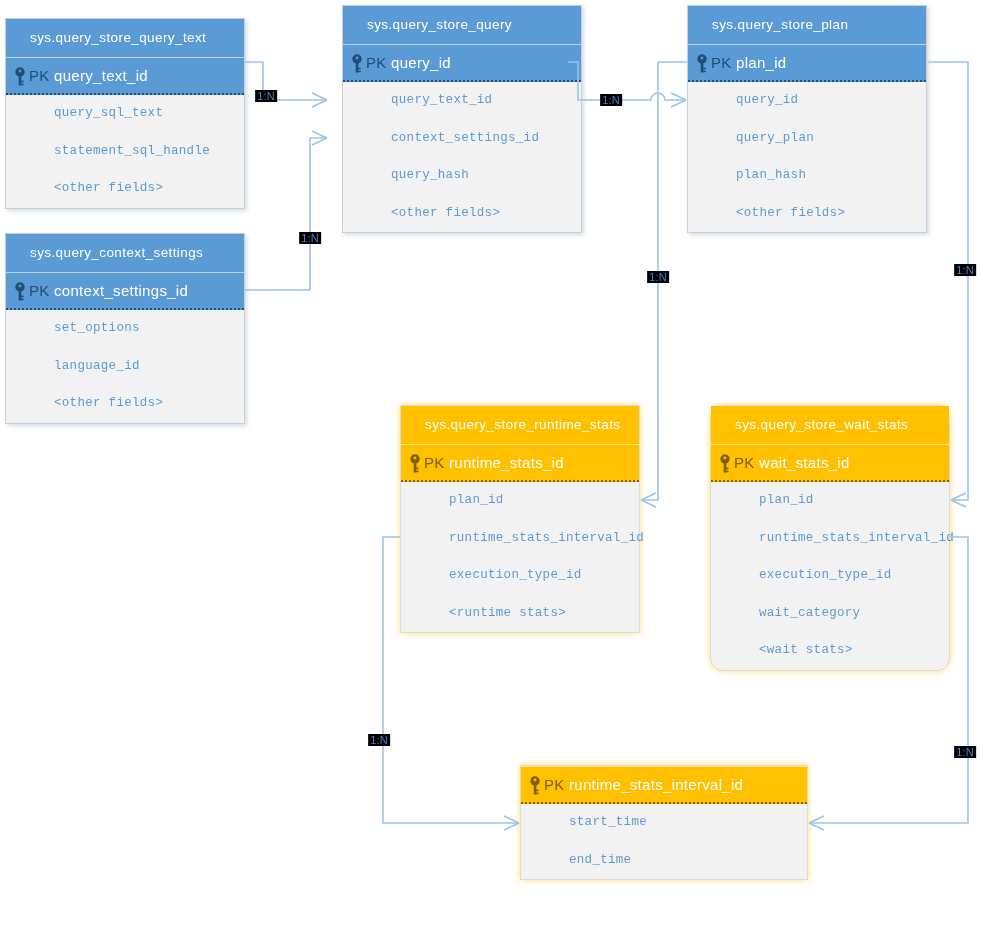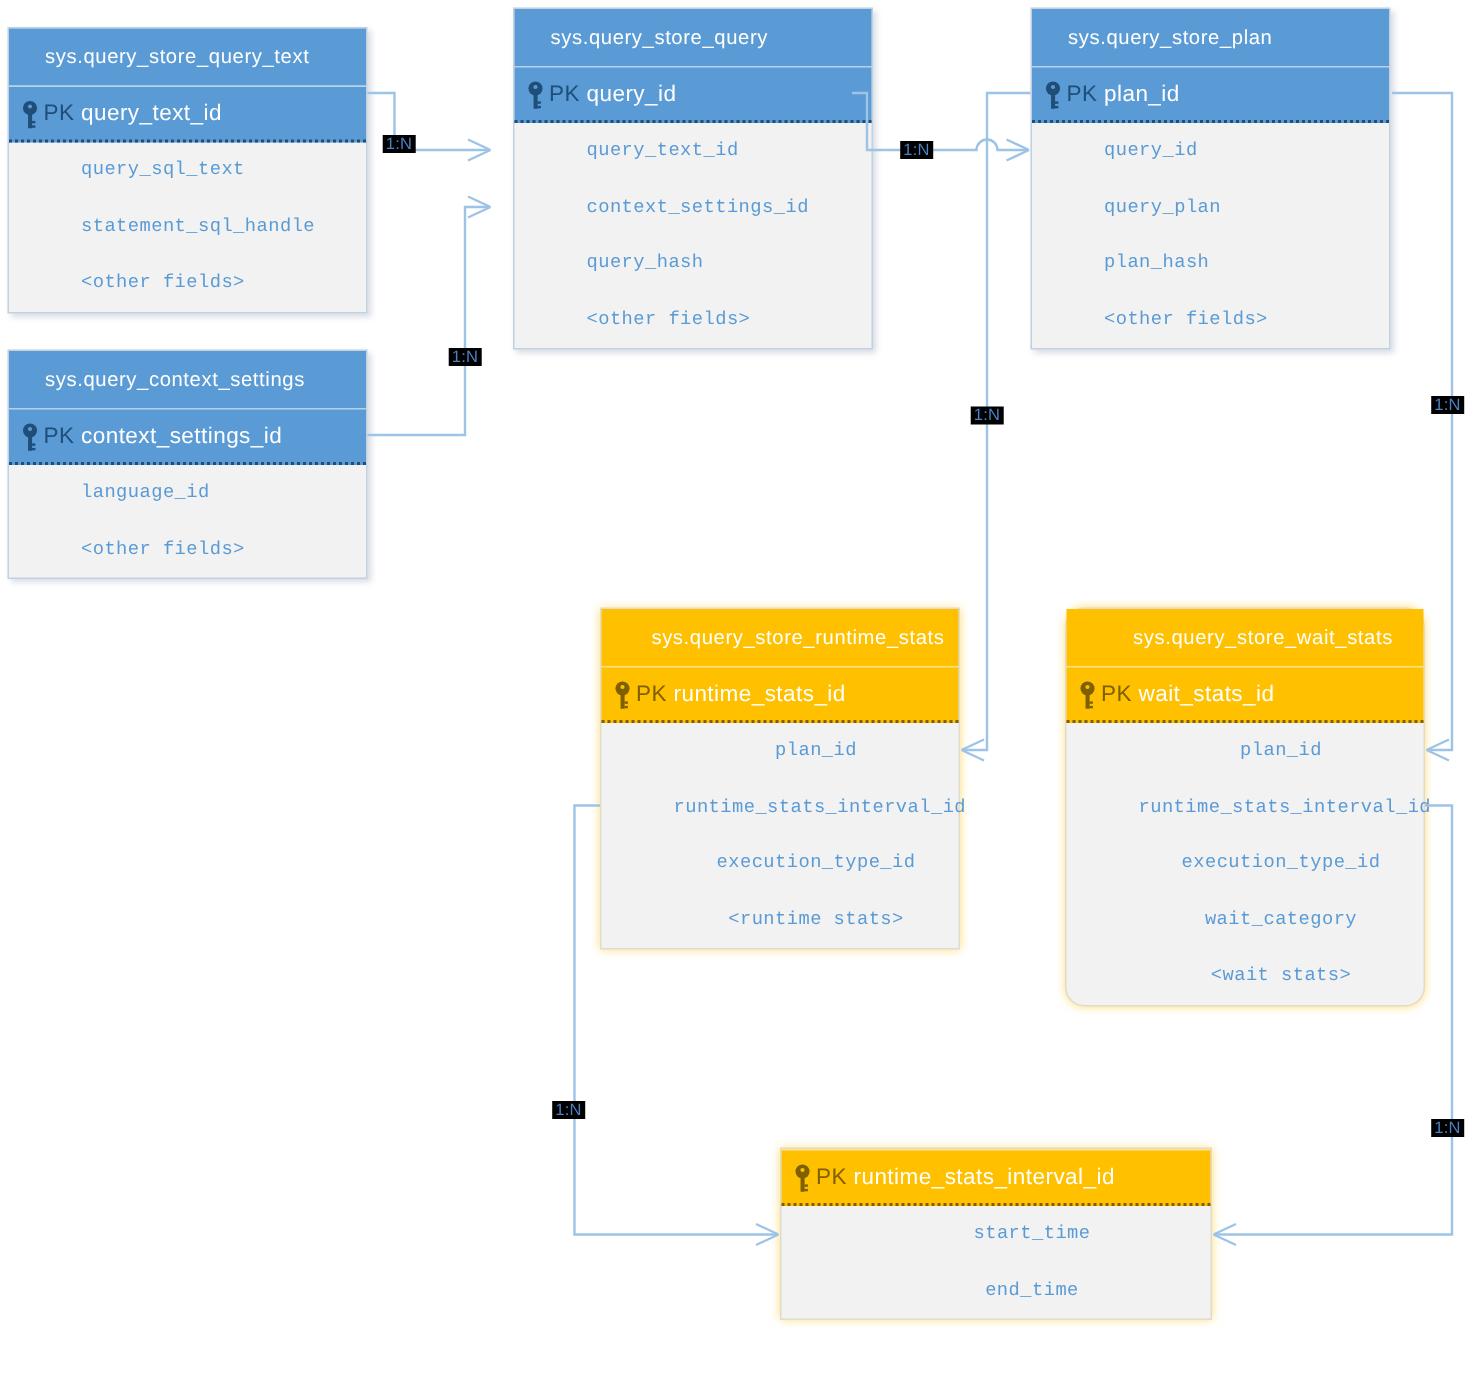--- a/index.html
+++ b/index.html
@@ -22,21 +22,20 @@
     --hdr: var(--blue-header, #5B9BD5);
     --dark: var(--blue-pk-dark, #1F4E79);
     border-color: #c2d1e0;
     box-shadow: 2px 2px 4px rgba(110,130,155,0.28);
   }
   .tbl.orange {
     --hdr: var(--orange-header, #FFC000);
     --dark: var(--orange-pk-dark, #7F6000);
     border-color: #e0dccc;
     box-shadow: 0 0 6px rgba(255,192,0,0.55);
-    text-align: center;
   }
   .hdr {
     height: 38px; line-height: 38px;
     background: var(--hdr);
     color: #ffffff;
     font-size: 13.5px;
     letter-spacing: 0.4px;
     padding-left: 24px;
     white-space: nowrap;
     overflow: hidden;
@@ -203,20 +202,21 @@
       <svg class="pk-key" viewBox="0 0 13 20">
         <circle cx="6" cy="5" r="4.7" fill="var(--dark)"></circle>
         <circle cx="6" cy="4" r="1.4" fill="var(--hdr)"></circle>
         <rect x="4.7" y="8.5" width="2.7" height="10" fill="var(--dark)"></rect>
         <rect x="7.2" y="13.6" width="2.4" height="1.6" fill="var(--dark)"></rect>
         <rect x="7.2" y="16.6" width="2.4" height="1.6" fill="var(--dark)"></rect>
       </svg>
       <span class="pk-tag">PK</span>
       <span class="pk-name">context_settings_id</span>
     </div>
+    <div class="row">set_options</div>
     <div class="row">language_id</div>
     <div class="row">&lt;other fields&gt;</div>
   </div>
 
   <div class="tbl orange" style="left:400px; top:405px;">
     <div class="hdr">sys.query_store_runtime_stats</div>
     <div class="pk-row">
       <svg class="pk-key" viewBox="0 0 13 20">
         <circle cx="6" cy="5" r="4.7" fill="var(--dark)"></circle>
         <circle cx="6" cy="4" r="1.4" fill="var(--hdr)"></circle>

